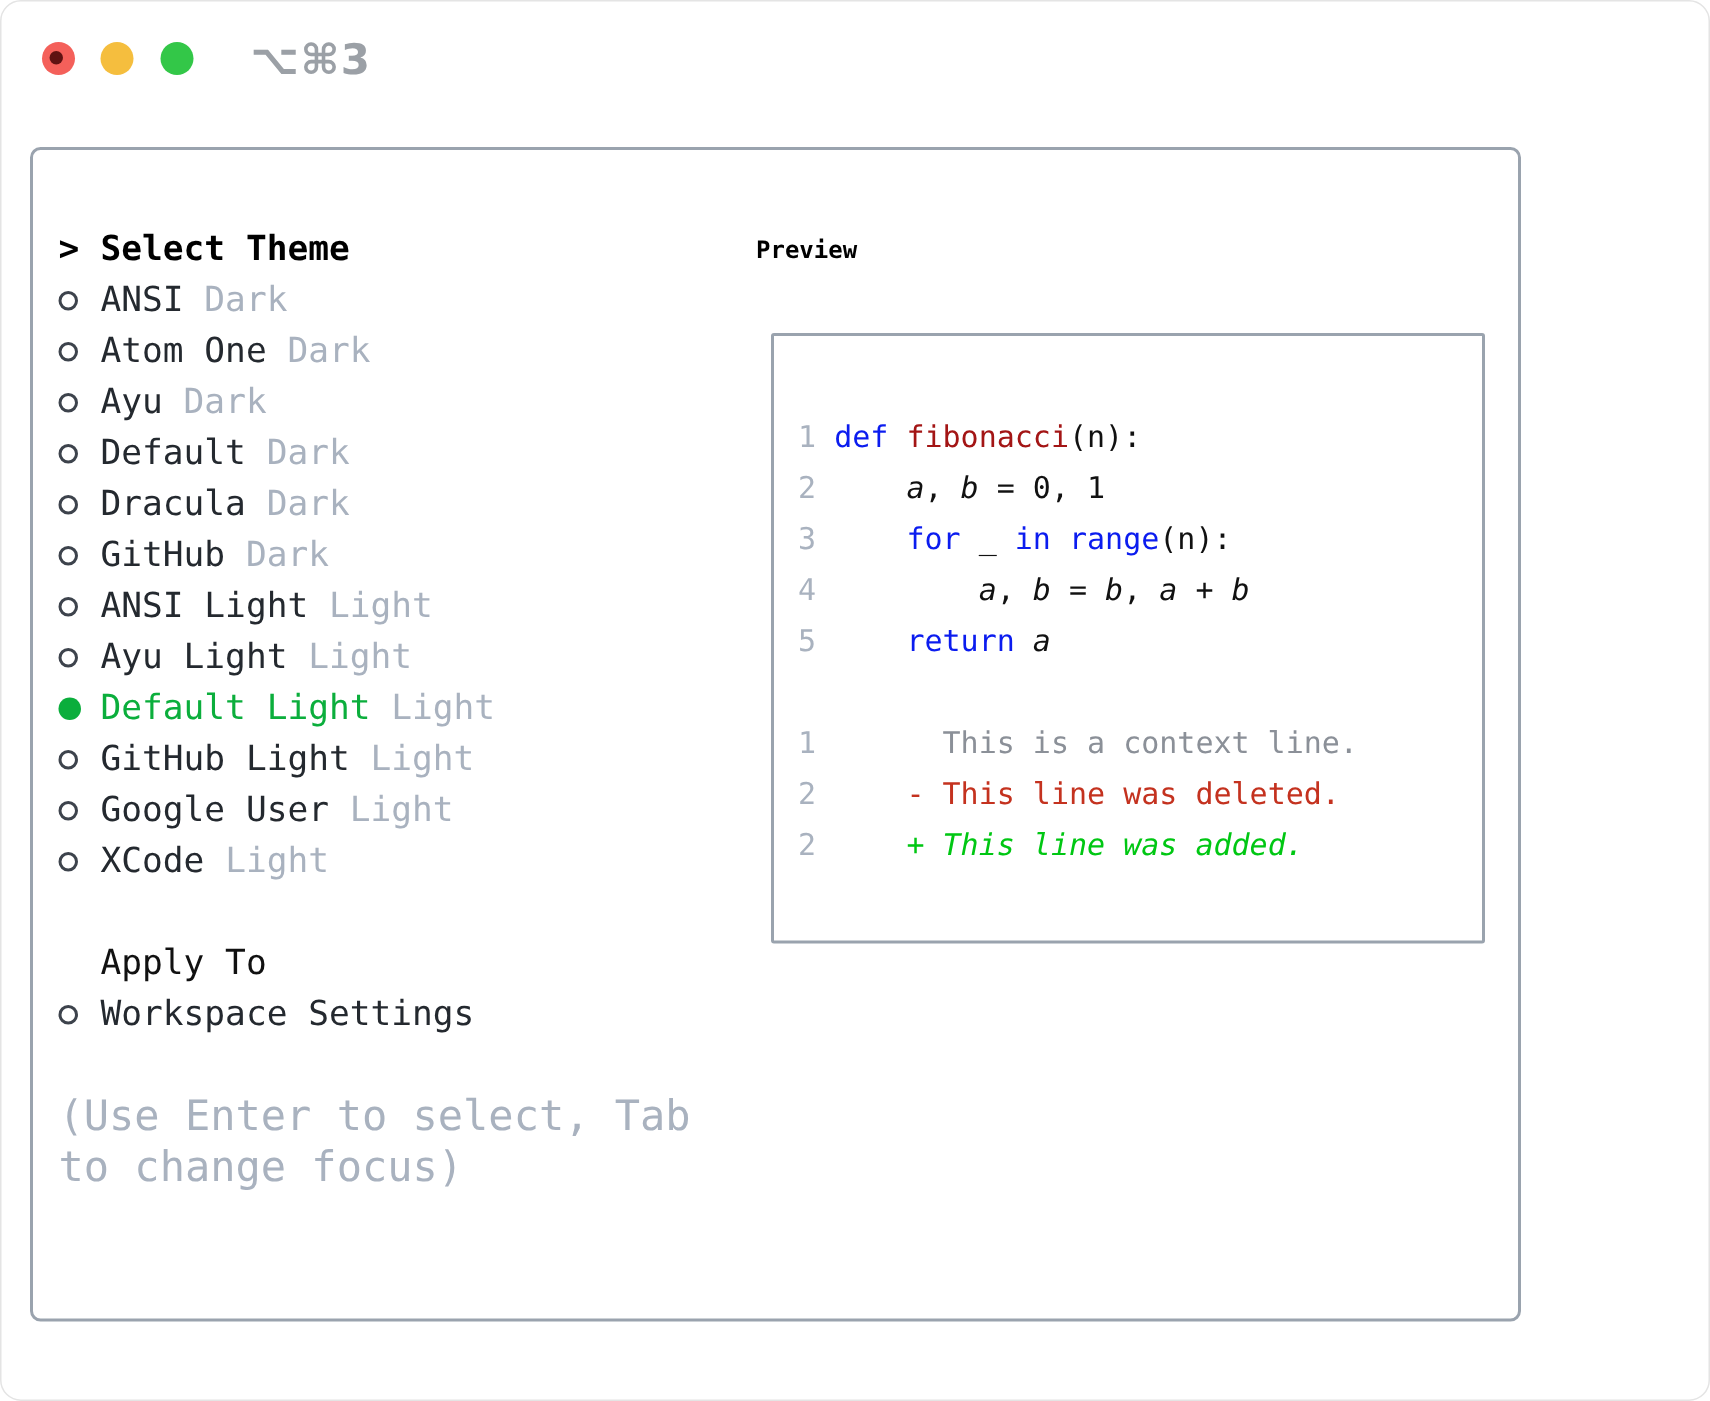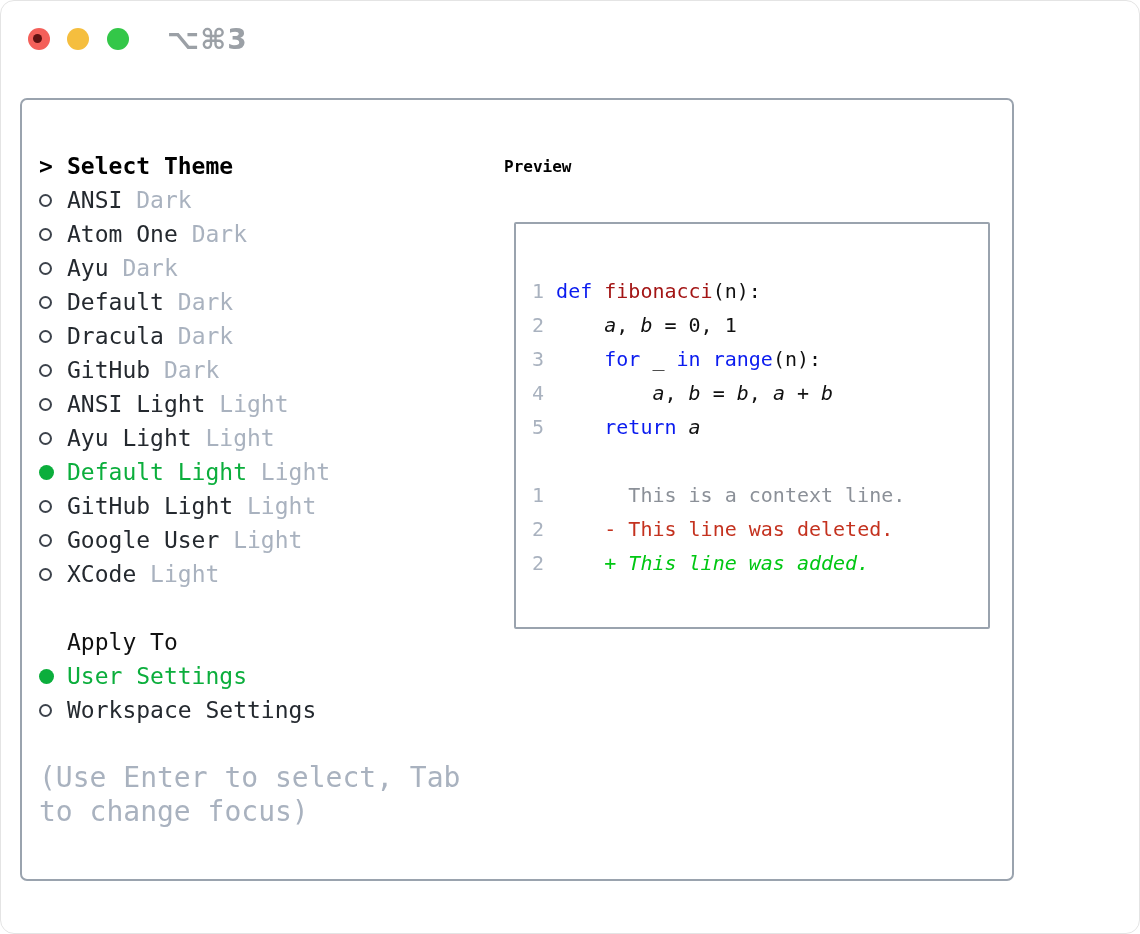--- a/index.html
+++ b/index.html
@@ -183,26 +183,20 @@
             <span class="variant">Light</span>
           </div>
         </div>
 
       <div class="apply-section">
         <div class="row">
           <span class="marker-col"></span>
           <span style="color:#111;">Apply To</span>
         </div>
         <div id="apply-items">
-            <div class="row selected">
-              <span class="marker-col">
-                <span class="radio"></span>
-              </span>
-              <span class="name">User Settings</span>
-            </div>
             <div class="row">
               <span class="marker-col">
                 <span class="radio"></span>
               </span>
               <span class="name">Workspace Settings</span>
             </div>
           </div>
       </div>
 
       <div class="hint">(Use Enter to select, Tab to change focus)</div>

